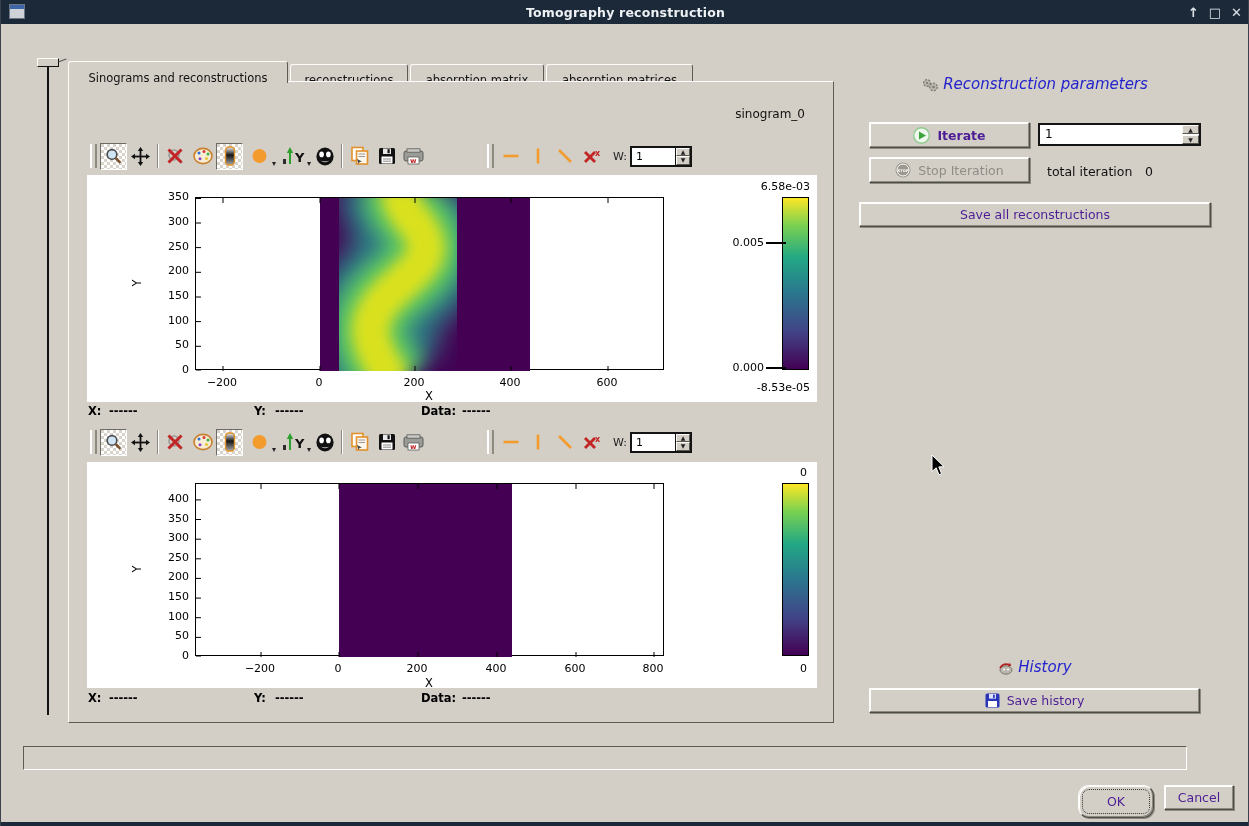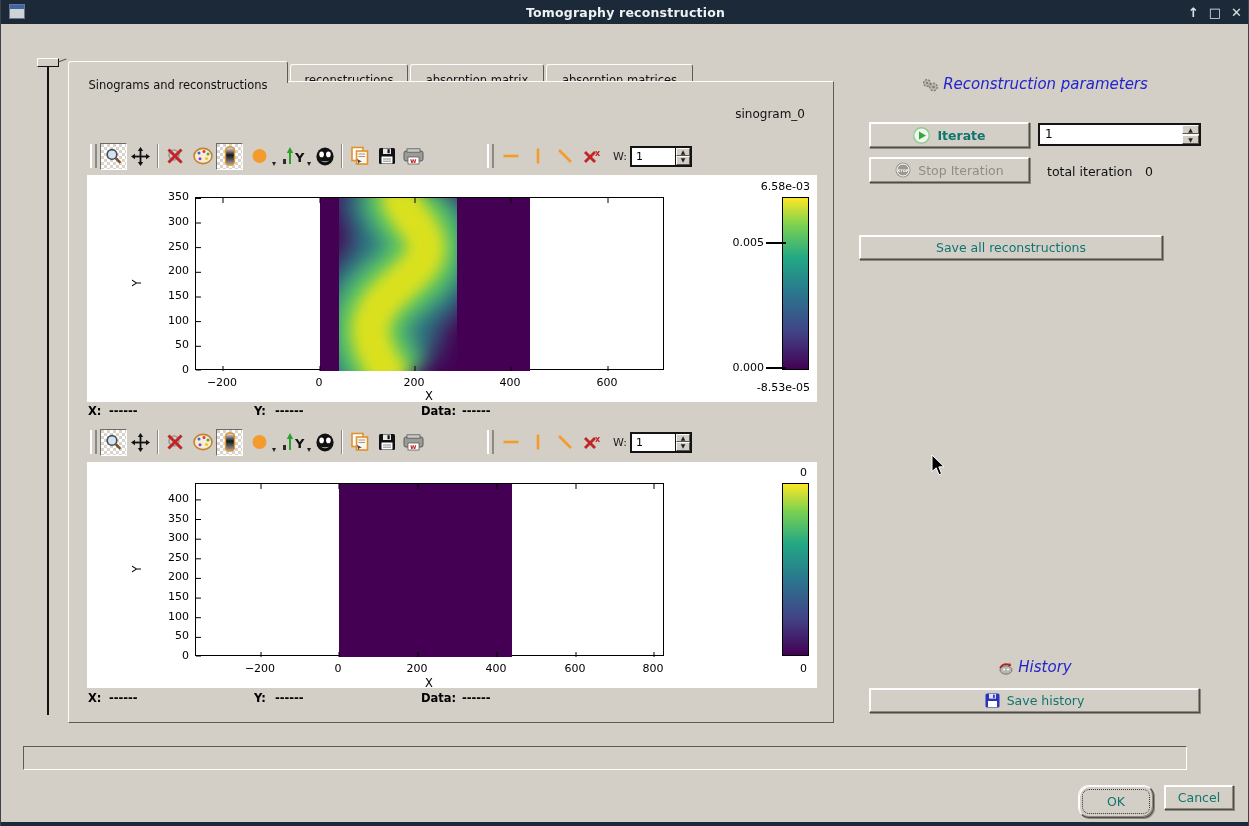--- a/index.html
+++ b/index.html
@@ -45,21 +45,21 @@
     content:""; position:absolute; right:-8px; top:-2px; width:8px; height:3px;
     border-bottom:1px solid #555; transform:rotate(-20deg);
   }
 
   
   .tab {
     position:absolute; background:#d3cfc7; text-align:center; font-size:11.5px; color:#111;
     border:1px solid #5e5b54; border-bottom:none;
     border-top-color:#fdfcfa; border-left-color:#fdfcfa;
     border-top-left-radius:3px; border-top-right-radius:3px;
-    padding-top:16px; cursor:default; white-space:nowrap;
+    padding-top:9px; cursor:default; white-space:nowrap;
   }
   .tab.active { top:61px; height:22px; z-index:5; }
   .tab.inactive { top:64px; height:17px; z-index:1; padding-top:8px; }
 
   .tabpage {
     position:absolute; left:67px; top:81px; width:766px; height:642px;
     background:#d3cfc7;
     border:1px solid #5e5b54; border-top-color:#fdfcfa; border-left-color:#fdfcfa;
     z-index:2;
   }
@@ -101,21 +101,21 @@
   .cbar { position:absolute; left:695px; width:27px; height:173px; border:1px solid #000;
     background:linear-gradient(to top,#440154,#414487 22%,#2a788e 45%,#22a884 65%,#7ad151 84%,#fde725); }
   .cbar-lbl { position:absolute; font-size:11px; color:#000; }
   .cbar-tickdash { position:absolute; width:20px; height:1.5px; background:#000; }
 
   .statusbar { position:absolute; left:18px; width:730px; height:17px; font-size:11.5px; font-weight:bold; color:#000; }
   .statusbar span { position:absolute; top:1px; }
 
   
   .btn3d {
-    background:#d3cfc7; color:#0f766e; font-size:12.5px; font-family:"DejaVu Sans",sans-serif;
+    background:#d3cfc7; color:#4c1d95; font-size:12.5px; font-family:"DejaVu Sans",sans-serif;
     border:1px solid; border-color:#fdfcfa #4f4d47 #4f4d47 #fdfcfa;
     box-shadow:inset -1px -1px 0 #8d8a82, inset 1px 1px 0 #ffffff, 1px 1px 0 #8d8a82;
     display:flex; align-items:center; justify-content:center; gap:7px; cursor:pointer;
     position:absolute;
   }
   .btn3d.disabled { color:#8f8d86; cursor:default; }
   .btn3d.focused { outline:1px dotted #333; outline-offset:-5px; }
 
   .link-row { position:absolute; left:858px; width:352px; text-align:center; font-size:15px; }
   .link-row .lnk { color:#2323cd; font-style:italic; }
@@ -614,21 +614,21 @@
     <circle cx="8" cy="8" r="7.5" fill="#9b988f"></circle>
     <circle cx="8" cy="8" r="6" fill="none" stroke="#fff" stroke-width="1"></circle>
     <text x="2.7" y="10" font-size="3.6" font-weight="bold" fill="#fff" font-family="DejaVu Sans, sans-serif">STOP</text>
   </svg>
   <span>Stop Iteration</span>
 </button>
 
 <span class="static-text" style="left:1046px; top:164px;">total iteration</span>
 <span class="static-text" style="left:1144px; top:164px;">0</span>
 
-<button class="btn3d" style="left:858px; top:202px; width:304px; height:25px;margin-top:33px;">
+<button class="btn3d" style="left:858px; top:202px; width:352px; height:25px;">
   <span>Save all reconstructions</span>
 </button>
 
 <div class="link-row" style="top:658px;">
   <svg width="16" height="13" viewBox="0 0 16 13">
     <ellipse cx="8" cy="8" rx="6" ry="4.2" fill="#b9b6ae" stroke="#7b786f" stroke-width="1"></ellipse>
     <path d="M2 6 Q5 1 11 2.5" fill="none" stroke="#b22222" stroke-width="1.8"></path>
     <polygon points="11.8,0.8 13.4,3.8 9.8,4.4" fill="#b22222"></polygon>
     <circle cx="6" cy="7.5" r="1" fill="#fff"></circle>
       <circle cx="10" cy="7.5" r="1" fill="#fff"></circle>

